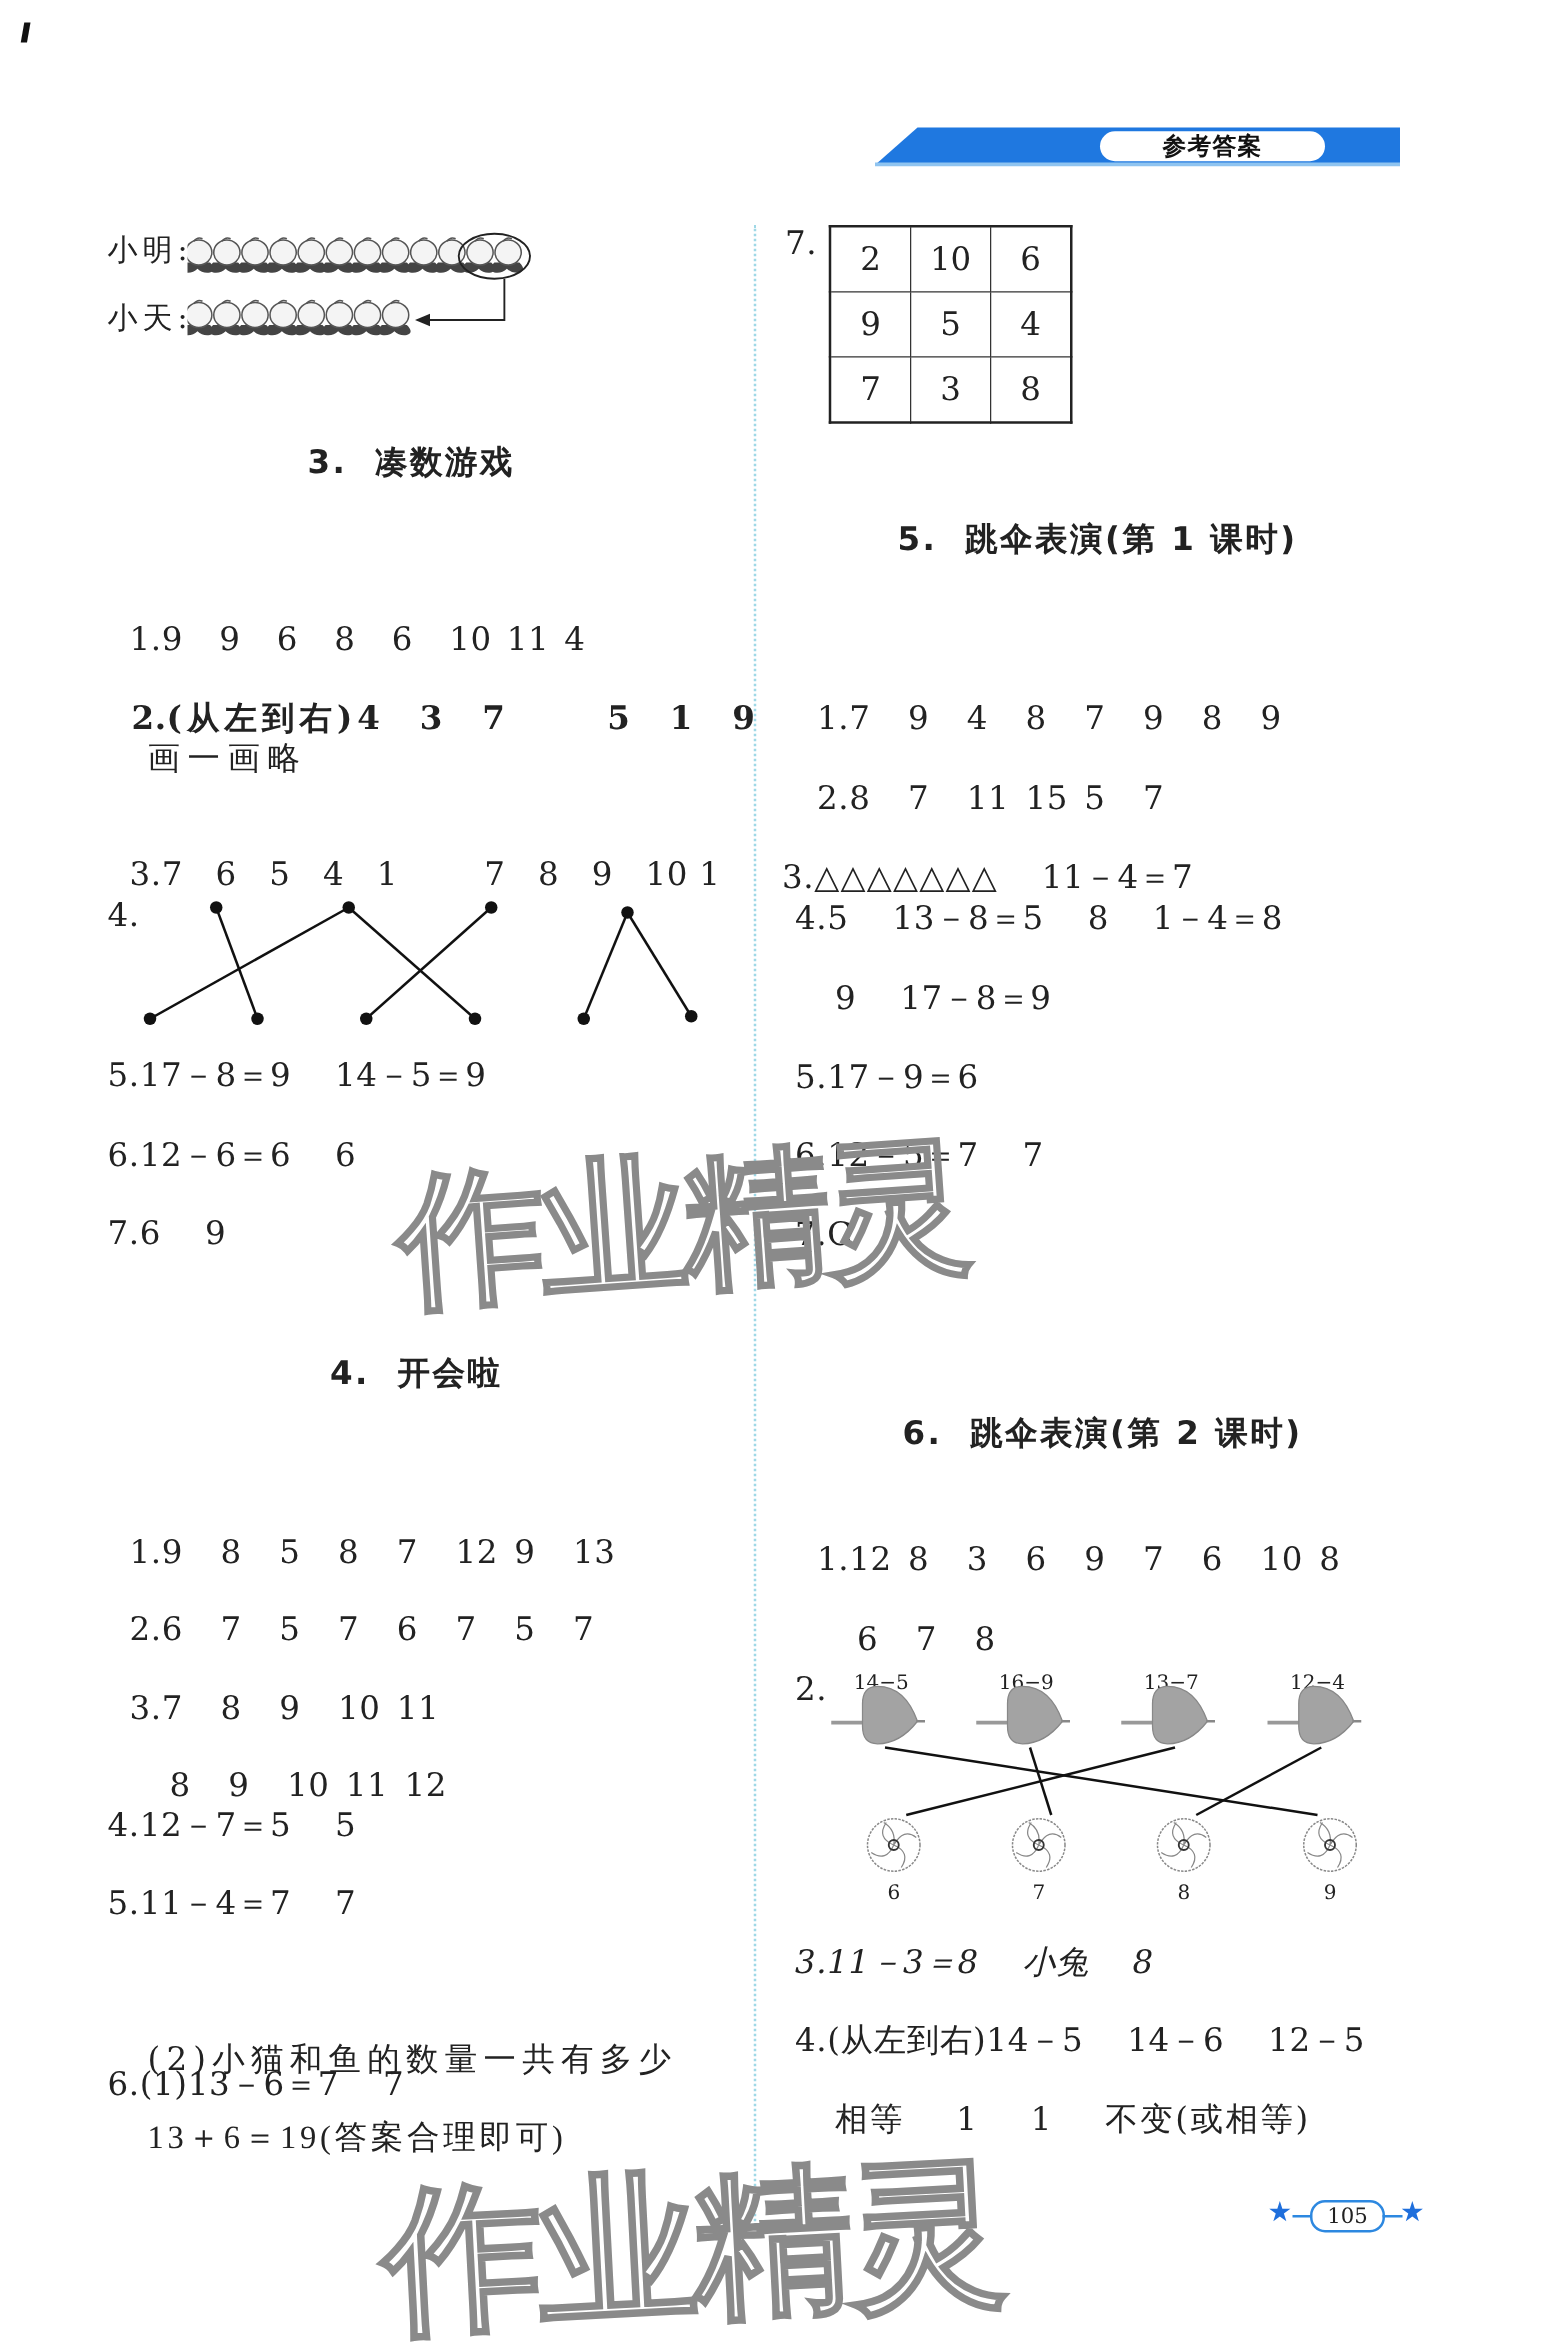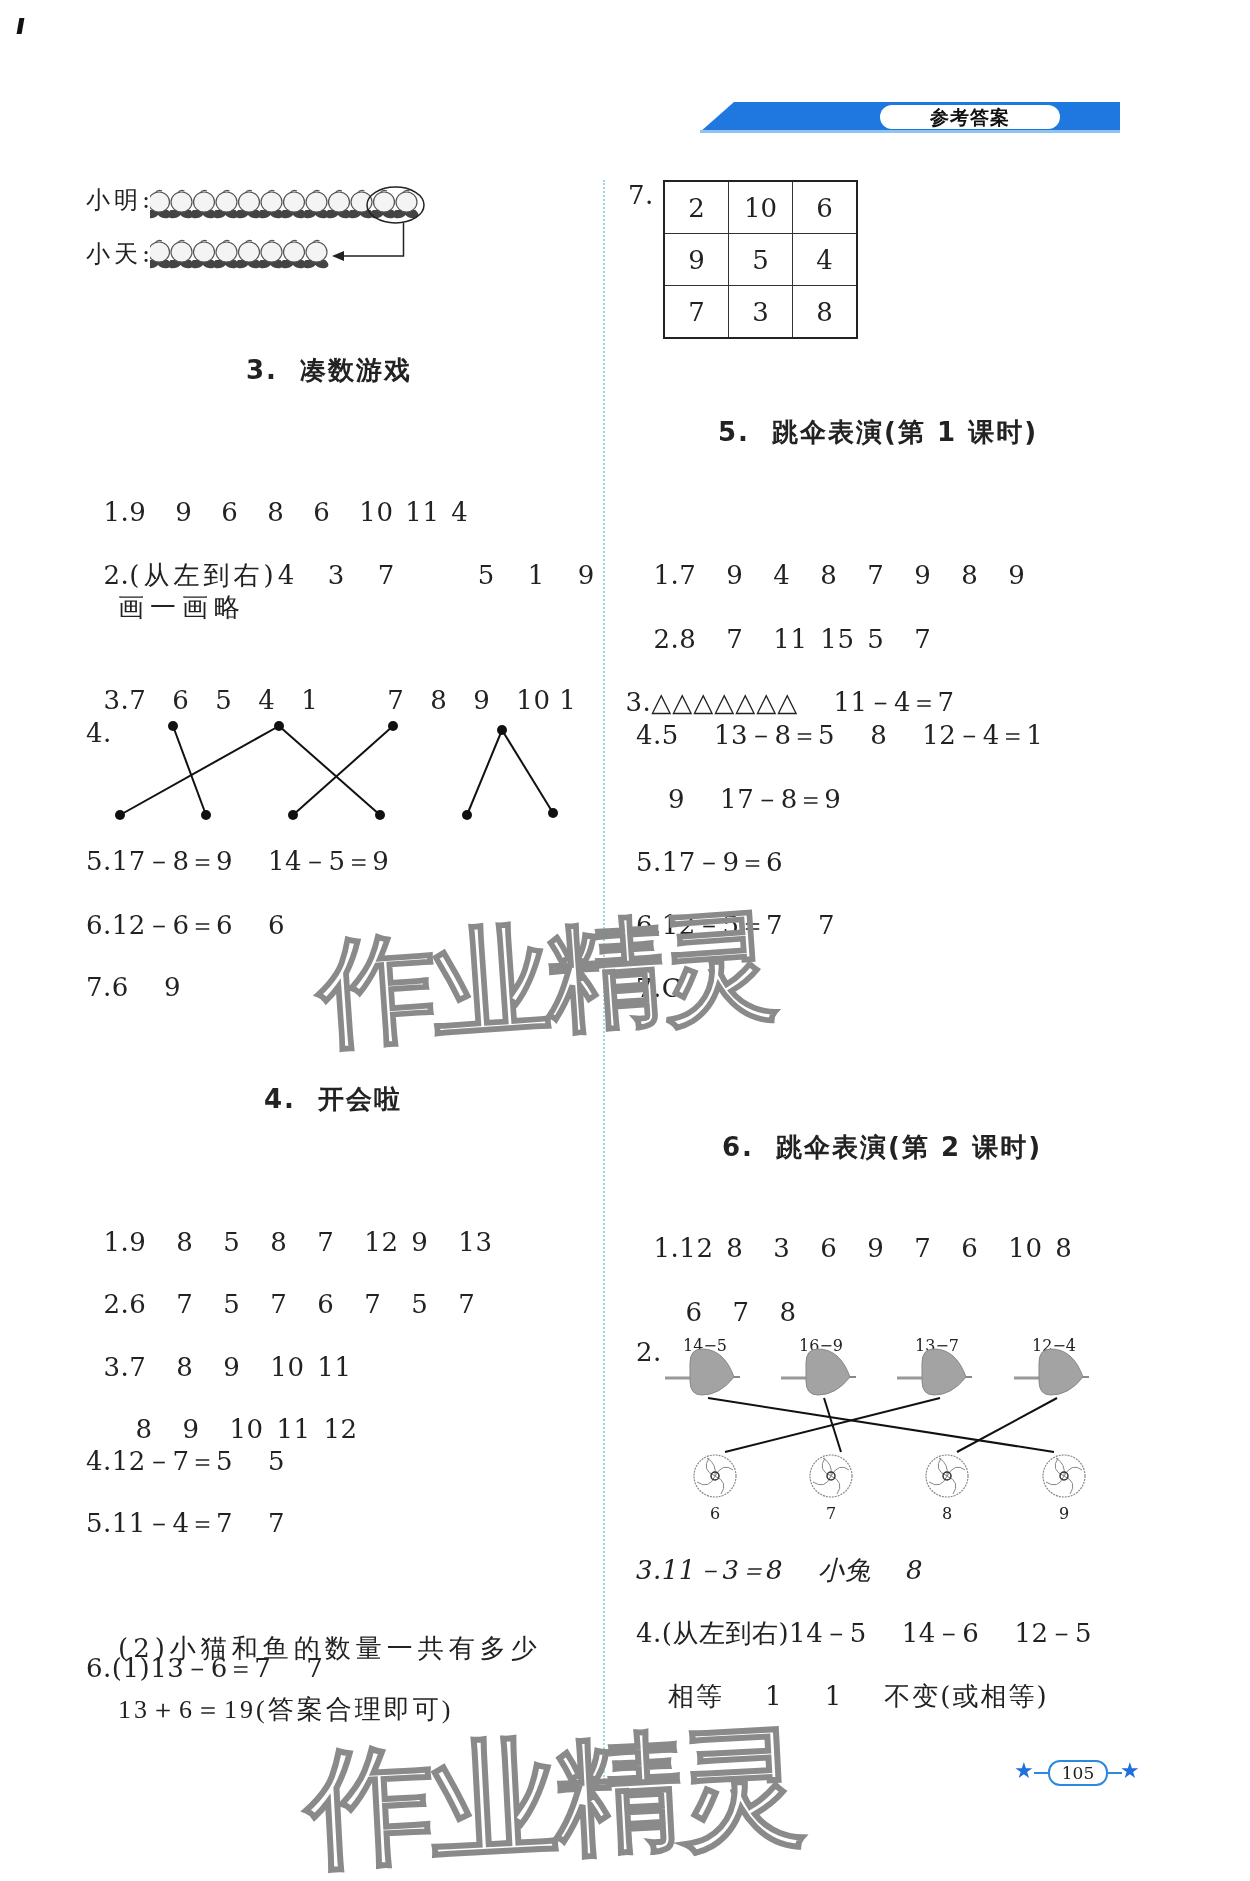--- a/index.html
+++ b/index.html
@@ -171,21 +171,21 @@
         <td>3</td>
         <td>8</td>
       </tr>
 </tbody>
   </table>
 
 <div class="sec-title" style="left:246px;top:355px;">3.  凑数游戏</div>
 <div class="row" style="left:86px;top:467px;">
   <span>1.</span><span class="vals"><span class="tok" style="min-width: 46px;">9</span><span class="tok" style="min-width: 46px;">9</span><span class="tok" style="min-width: 46px;">6</span><span class="tok" style="min-width: 46px;">8</span><span class="tok" style="min-width: 46px;">6</span><span class="tok" style="min-width: 46px;">10</span><span class="tok" style="min-width: 46px;">11</span><span class="tok" style="min-width: 46px;">4</span></span>
 </div>
-<div class="row" style="left:86px;top:530px;">
+<div class="row" style="left:86px;top:530px;font-weight:bold;">
   <span>2.</span><span style="letter-spacing:4px;">(从左到右)</span><span class="vals"><span class="tok" style="min-width: 50px;">4</span><span class="tok" style="min-width: 50px;">3</span><span class="tok" style="min-width: 50px;">7</span><span class="tok" style="min-width: 50px;"></span><span class="tok" style="min-width: 50px;">5</span><span class="tok" style="min-width: 50px;">1</span><span class="tok" style="min-width: 50px;">9</span></span>
 </div>
 <div class="row" style="left:118px;top:592px;letter-spacing:6px;">画一画略</div>
 <div class="row" style="left:86px;top:655px;">
   <span>3.</span><span class="vals"><span class="tok" style="min-width: 43px;">7</span><span class="tok" style="min-width: 43px;">6</span><span class="tok" style="min-width: 43px;">5</span><span class="tok" style="min-width: 43px;">4</span><span class="tok" style="min-width: 43px;">1</span><span class="tok" style="min-width: 43px;"></span><span class="tok" style="min-width: 43px;">7</span><span class="tok" style="min-width: 43px;">8</span><span class="tok" style="min-width: 43px;">9</span><span class="tok" style="min-width: 43px;">10</span><span class="tok" style="min-width: 43px;">1</span></span>
 </div>
 <div class="row" style="left:86px;top:718px;">4.</div>
 <svg class="abs" style="left:100px;top:710px" width="480" height="120">
   <g stroke="#111" stroke-width="2">
     <line x1="73" y1="16" x2="106" y2="105"></line>
@@ -234,21 +234,21 @@
 <div class="sec-title" style="left:718px;top:417px;">5.  跳伞表演(第 1 课时)</div>
 <div class="row" style="left:636px;top:530px;">
   <span>1.</span><span class="vals"><span class="tok" style="min-width: 47px;">7</span><span class="tok" style="min-width: 47px;">9</span><span class="tok" style="min-width: 47px;">4</span><span class="tok" style="min-width: 47px;">8</span><span class="tok" style="min-width: 47px;">7</span><span class="tok" style="min-width: 47px;">9</span><span class="tok" style="min-width: 47px;">8</span><span class="tok" style="min-width: 47px;">9</span></span>
 </div>
 <div class="row" style="left:636px;top:594px;">
   <span>2.</span><span class="vals"><span class="tok" style="min-width: 47px;">8</span><span class="tok" style="min-width: 47px;">7</span><span class="tok" style="min-width: 47px;">11</span><span class="tok" style="min-width: 47px;">15</span><span class="tok" style="min-width: 47px;">5</span><span class="tok" style="min-width: 47px;">7</span></span>
 </div>
 <div class="row" style="left:608px;top:657px;">
   <span>3.</span><span style="letter-spacing:1px;">△△△△△△△</span><span>    </span><span>11－4＝7</span>
 </div>
-<div class="row" style="left:636px;top:720px;"><span>4.</span><span>5    13－8＝5    8    12－4＝1</span></div>
+<div class="row" style="left:636px;top:720px;"><span>4.</span><span>5    13－8＝5    8    1－4＝8</span></div>
 <div class="row" style="left:668px;top:784px;">9    17－8＝9</div>
 <div class="row" style="left:636px;top:847px;"><span>5.</span><span>17－9＝6</span></div>
 <div class="row" style="left:636px;top:910px;"><span>6.</span><span>12－5＝7    7</span></div>
 <div class="row" style="left:636px;top:973px;"><span>7.</span><span>C</span></div>
 
 <div class="sec-title" style="left:722px;top:1092px;margin-top:40px;">6.  跳伞表演(第 2 课时)</div>
 <div class="row" style="left:636px;top:1203px;">
   <span>1.</span><span class="vals"><span class="tok" style="min-width: 47px;">12</span><span class="tok" style="min-width: 47px;">8</span><span class="tok" style="min-width: 47px;">3</span><span class="tok" style="min-width: 47px;">6</span><span class="tok" style="min-width: 47px;">9</span><span class="tok" style="min-width: 47px;">7</span><span class="tok" style="min-width: 47px;">6</span><span class="tok" style="min-width: 47px;">10</span><span class="tok" style="min-width: 47px;">8</span></span>
 </div>
 <div class="row" style="left:668px;top:1267px;">

